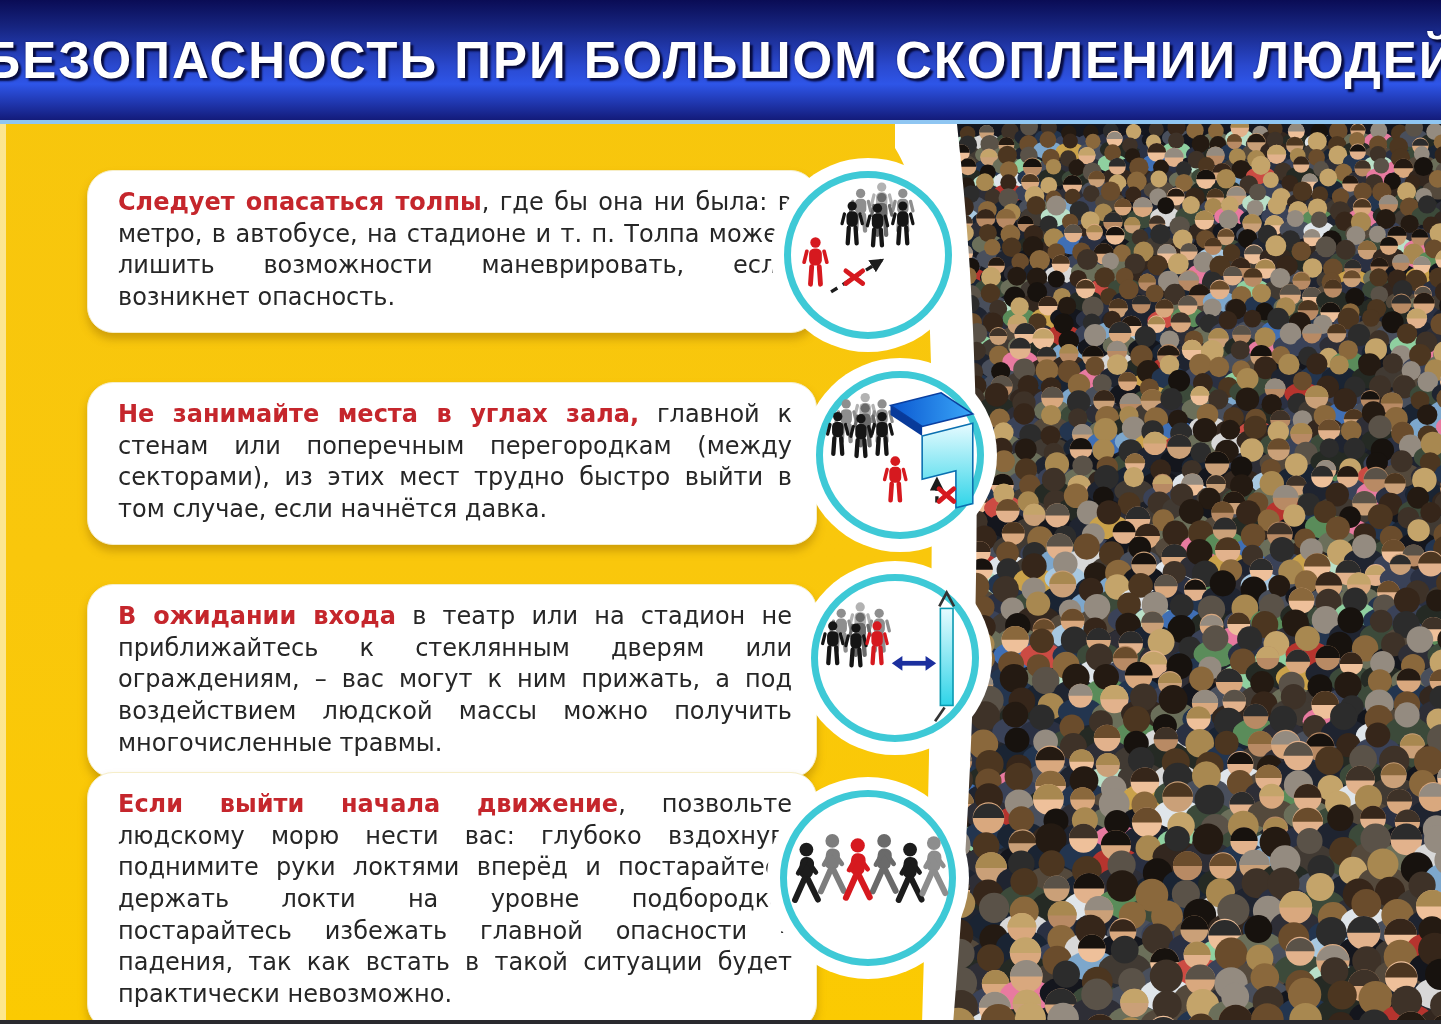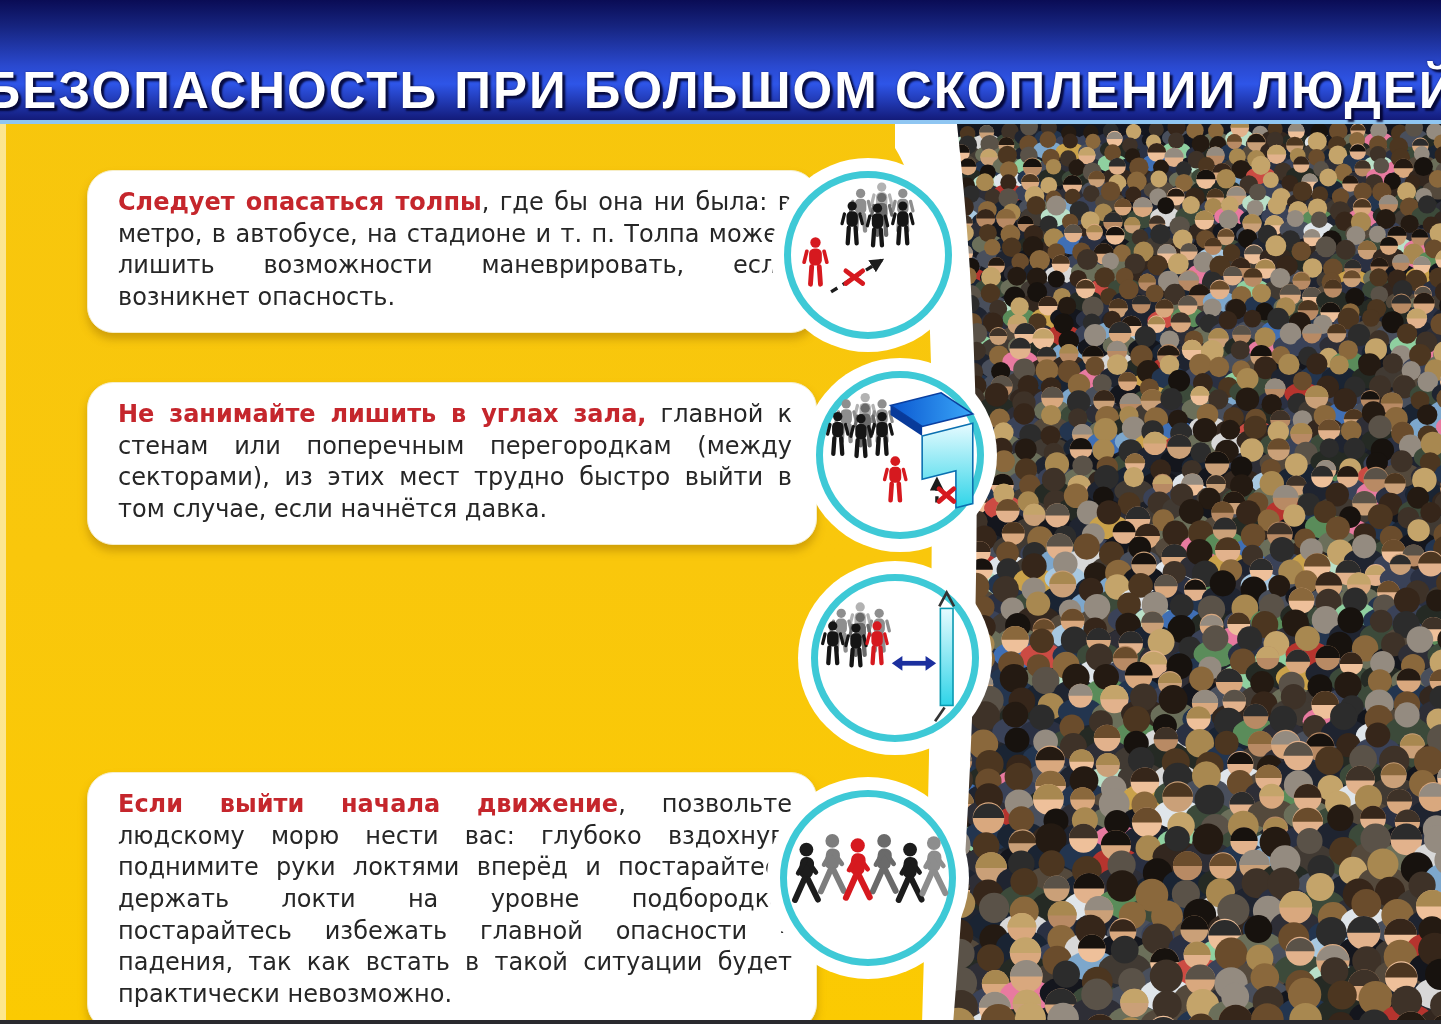--- a/index.html
+++ b/index.html
@@ -6,21 +6,21 @@
   .poster{
     position:relative; width:1441px; height:1024px; overflow:hidden;
     background:linear-gradient(180deg,#f7c60d 0%,#f9c70c 55%,#fbca02 100%);
     font-family:"DejaVu Sans","Liberation Sans",sans-serif;
   }
   
   .header{
     position:absolute; left:0; top:0; width:100%; height:120px;
     background:linear-gradient(180deg,#0a0c55 0%,#16247f 22%,#2a49cf 55%,#2e55e8 70%,#131b7a 100%);
     border-bottom:4px solid #8fc6f2;
-    display:flex; align-items:flex-end; justify-content:center; z-index:6;
+    display:flex; align-items:center; justify-content:center; z-index:6;
   }
   .header h1{
     margin:0; color:#ffffff; font-size:51px; font-weight:bold; letter-spacing:2px;
     font-family:"Liberation Sans","DejaVu Sans",sans-serif;
     text-shadow:3px 3px 2px rgba(2,2,40,.85), 0 0 2px rgba(10,10,60,.6);
     white-space:nowrap;
   }
   
   .photo{position:absolute; left:935px; top:124px; width:506px; height:900px; z-index:1;}
   .photo svg{display:block; width:100%; height:100%;}
@@ -2576,23 +2576,26 @@
     <path d="M -20,0 C 25,40 33,120 36,240 C 39,480 33,700 27,900 L 58,900 C 75,700 86,460 80,260 C 76,120 66,40 62,0 Z" fill="#ffffff"></path>
   </svg>
 
   <div class="left-strip"></div>
 
   <div class="card card1">
     <p><span class="lead">Следует опасаться толпы</span><span>, где бы она ни была: в метро, в автобусе, на стадионе и т. п. Толпа может лишить возможности маневрировать, если возникнет опасность.</span></p>
   </div>
 
   <div class="card card2">
-    <p><span class="lead">Не занимайте лишить в углах зала,</span><span> главной к стенам или поперечным перегородкам (между секторами), из этих мест трудно быстро выйти в том случае, если начнётся давка.</span></p>
+    <p><span class="lead">Не занимайте места в углах зала,</span><span> главной к стенам или поперечным перегородкам (между секторами), из этих мест трудно быстро выйти в том случае, если начнётся давка.</span></p>
   </div>
 
+  <div class="card card3">
+    <p><span class="lead">В ожидании входа</span><span> в театр или на стадион не приближайтесь к стеклянным дверям или ограждениям, – вас могут к ним прижать, а под воздействием людской массы можно получить многочисленные травмы.</span></p>
+  </div>
 
   <div class="card card4">
     <p><span class="lead">Если выйти начала движение</span><span>, позвольте людскому морю нести вас: глубоко вздохнув, поднимите руки локтями вперёд и постарайтесь держать локти на уровне подбородка; постарайтесь избежать главной опасности – падения, так как встать в такой ситуации будет практически невозможно.</span></p>
   </div>
 
   <div class="badge badge1">
     <svg viewBox="0 0 146 146">
       <use href="#psn" fill="#b2b2b2" transform="translate(76,4)"></use>
       <use href="#psn" fill="#8e8e8e" transform="translate(56,10)"></use>
       <use href="#psn" fill="#8e8e8e" transform="translate(96,10)"></use>

